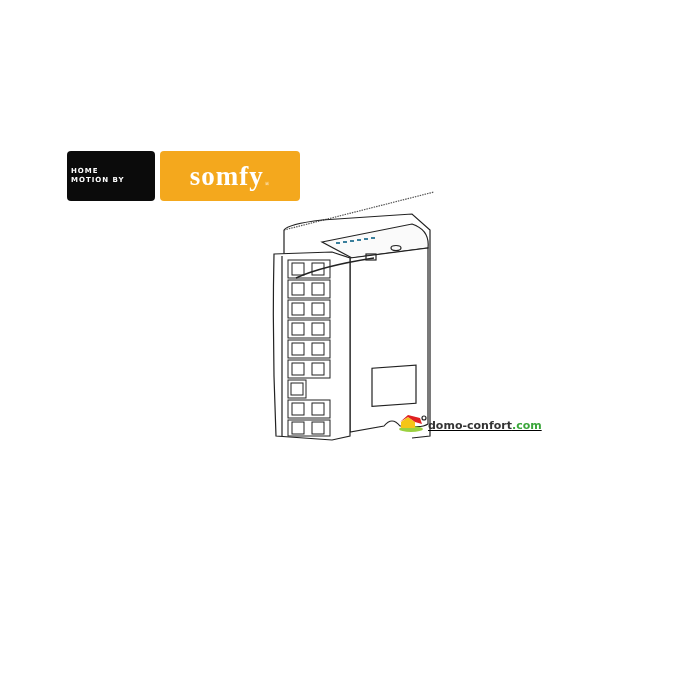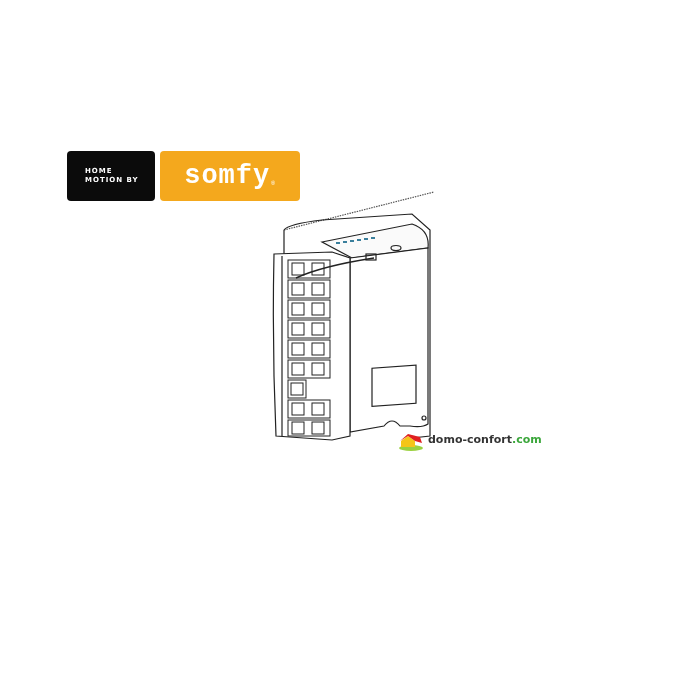--- a/index.html
+++ b/index.html
@@ -1,32 +1,32 @@
 <!DOCTYPE html>
 <html><head>
   <meta charset="utf-8">
   <style>
     html, body { margin: 0; padding: 0; background: #ffffff; }
     body { width: 700px; height: 700px; position: relative; overflow: hidden; font-family: "Liberation Sans", sans-serif; }
     .logo-black {
       position: absolute; left: 67px; top: 151px; width: 88px; height: 50px;
       background: #0b0b0b; border-radius: 4px; color: #fff;
-      display: flex; flex-direction: column; justify-content: center; padding-left: 18px; box-sizing: border-box;
+      display: flex; flex-direction: column; justify-content: center; padding-left: 4px; box-sizing: border-box;
       font-family: "DejaVu Sans", sans-serif; font-weight: bold; font-size: 7px; letter-spacing: 1px; line-height: 9px;
     }
     .logo-black .by { font-weight: bold; }
     .logo-somfy {
       position: absolute; left: 160px; top: 151px; width: 140px; height: 50px;
       background: #f4a81d; border-radius: 4px; color: #fff;
       display: flex; align-items: center; justify-content: center;
-      font-family: Liberation Mono, monospace; font-weight: bold; font-size: 27px; letter-spacing: 1px;
+      font-family: Liberation Serif, serif; font-weight: bold; font-size: 27px; letter-spacing: 1px;
     }
     .logo-somfy .reg { font-size: 6px; align-self: flex-end; margin-bottom: 14px; margin-left: 1px; font-weight: normal; }
     .device { position: absolute; left: 262px; top: 186px; width: 176px; height: 264px; }
-    .watermark { position: absolute; left: 398px; top: 433px; display: flex; align-items: flex-start; }
+    .watermark { position: absolute; left: 398px; top: 414px; display: flex; align-items: flex-end; text-decoration: underline; }
     .watermark .wm-text { font-family: "DejaVu Sans", sans-serif; font-weight: bold; font-size: 11px; color: #333; margin-left: 4px; }
     .watermark .wm-tld { color: #3aa63a; }
   </style>
 </head>
 <body>
 
 <div class="logo-black">
   <div><span>HOME</span></div>
   <div><span>MOTION</span> <span class="by">BY</span></div>
 </div>

